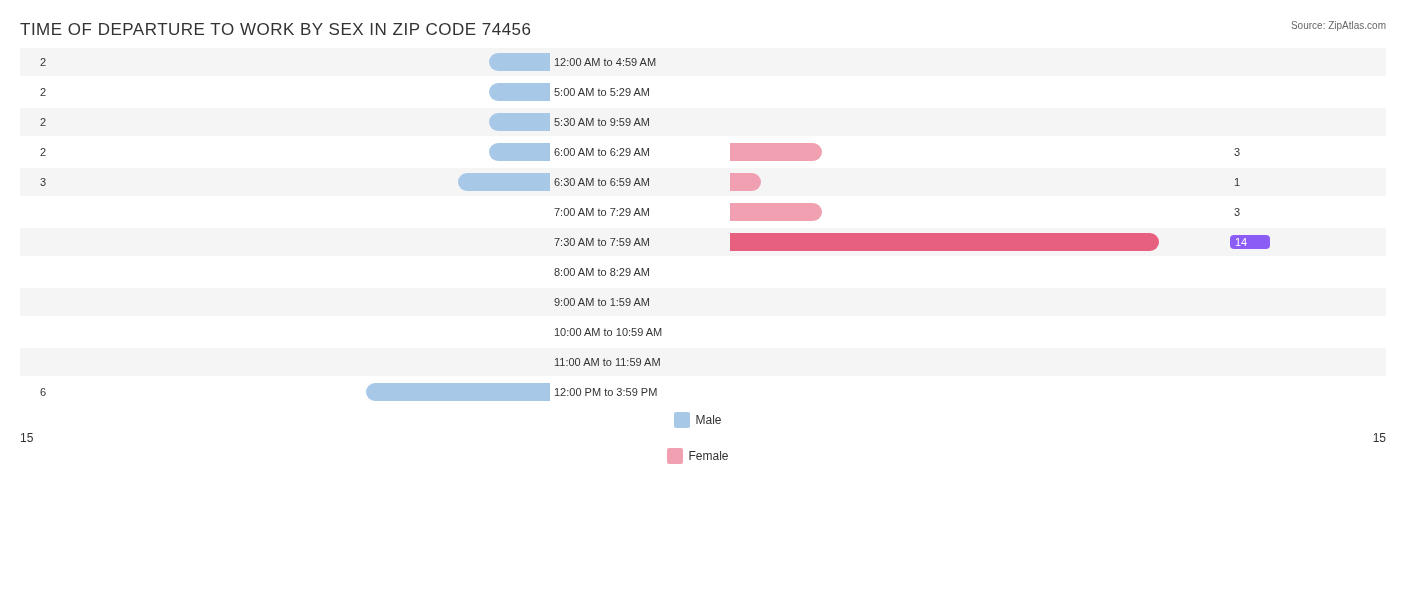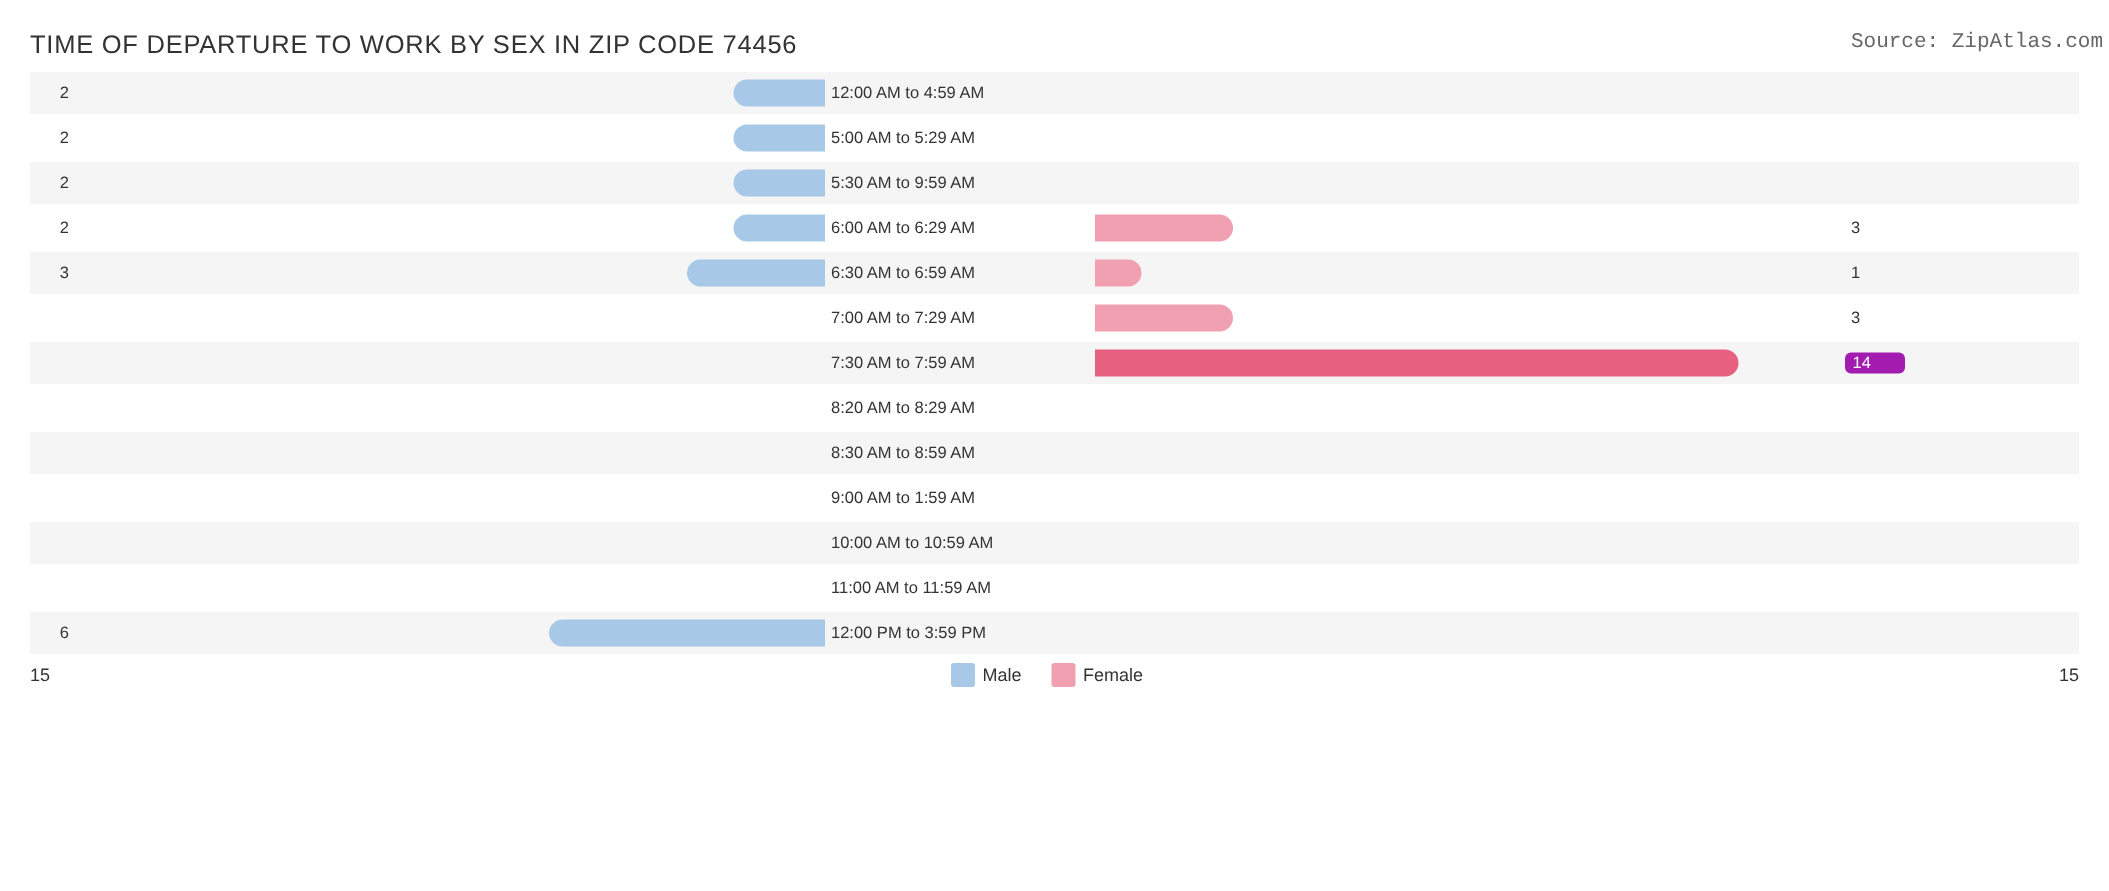--- a/index.html
+++ b/index.html
@@ -21,24 +21,23 @@
       font-size: 17px;
       font-weight: normal;
       color: #333;
       margin-bottom: 8px;
       text-transform: uppercase;
       letter-spacing: 0.5px;
     }
     .source-text {
       position: absolute;
       top: 20px;
-      right: 4px;
-      font-size: 14px;
+      right: 20px;
+      font-size: 10px;
       color: #666;
-      font-family: Liberation Mono, monospace;
     }
     .chart-area {
       position: relative;
       width: 100%;
       margin-top: 4px;
     }
     .bar-row {
       display: flex;
       align-items: center;
       height: 28px;
@@ -99,21 +98,21 @@
       text-align: left;
       font-size: 11px;
       color: #333;
       padding-left: 4px;
       flex-shrink: 0;
     }
     .female-bar.highlighted {
       background: #e86080;
     }
     .right-value.highlighted {
-      background: #a21caf;
+      background: #8b5cf6;
       color: #fff;
       border-radius: 4px;
       padding: 1px 5px;
       font-size: 11px;
     }
     .footer-row {
       display: flex;
       align-items: center;
       justify-content: space-between;
       padding: 0 0 0 0;
@@ -121,20 +120,21 @@
     }
     .footer-left {
       width: 30px;
       font-size: 12px;
       color: #333;
     }
     .footer-center {
       display: flex;
       align-items: center;
       gap: 20px;
+      flex-direction: column;
     }
     .legend-item {
       display: flex;
       align-items: center;
       gap: 5px;
       font-size: 12px;
       color: #333;
     }
     .legend-color {
       width: 16px;
@@ -232,32 +232,21 @@
     <div class="right-bar-area">
       <div class="female-bar highlighted" style="width:429.3333333333333px;"></div>
     </div>
     <div class="right-value highlighted">14</div>
   </div>
       <div class="bar-row">
     <div class="left-value"></div>
     <div class="left-bar-area">
       <div class="male-bar" style="width:0px;"></div>
     </div>
-    <div class="label-cell">8:20 AM to 8:29 AM</div>
-    <div class="right-bar-area">
-      <div class="female-bar" style="width:0px;"></div>
-    </div>
-    <div class="right-value"></div>
-  </div>
-      <div class="bar-row">
-    <div class="left-value"></div>
-    <div class="left-bar-area">
-      <div class="male-bar" style="width:0px;"></div>
-    </div>
-    <div class="label-cell">8:30 AM to 8:59 AM</div>
+    <div class="label-cell">8:00 AM to 8:29 AM</div>
     <div class="right-bar-area">
       <div class="female-bar" style="width:0px;"></div>
     </div>
     <div class="right-value"></div>
   </div>
       <div class="bar-row">
     <div class="left-value"></div>
     <div class="left-bar-area">
       <div class="male-bar" style="width:0px;"></div>
     </div>

